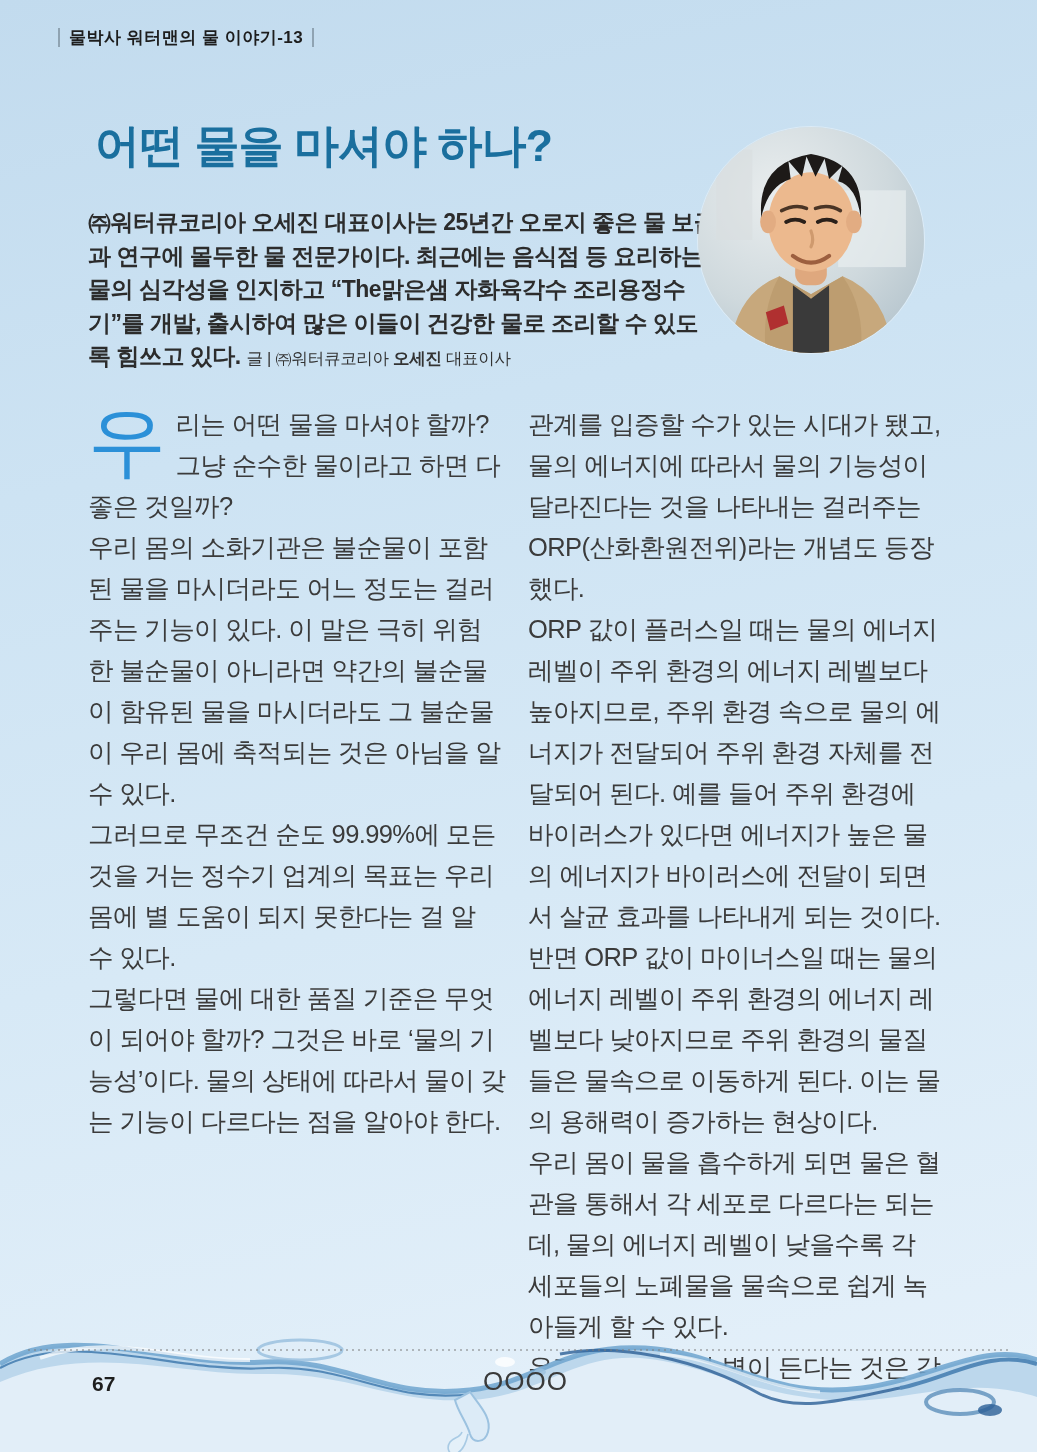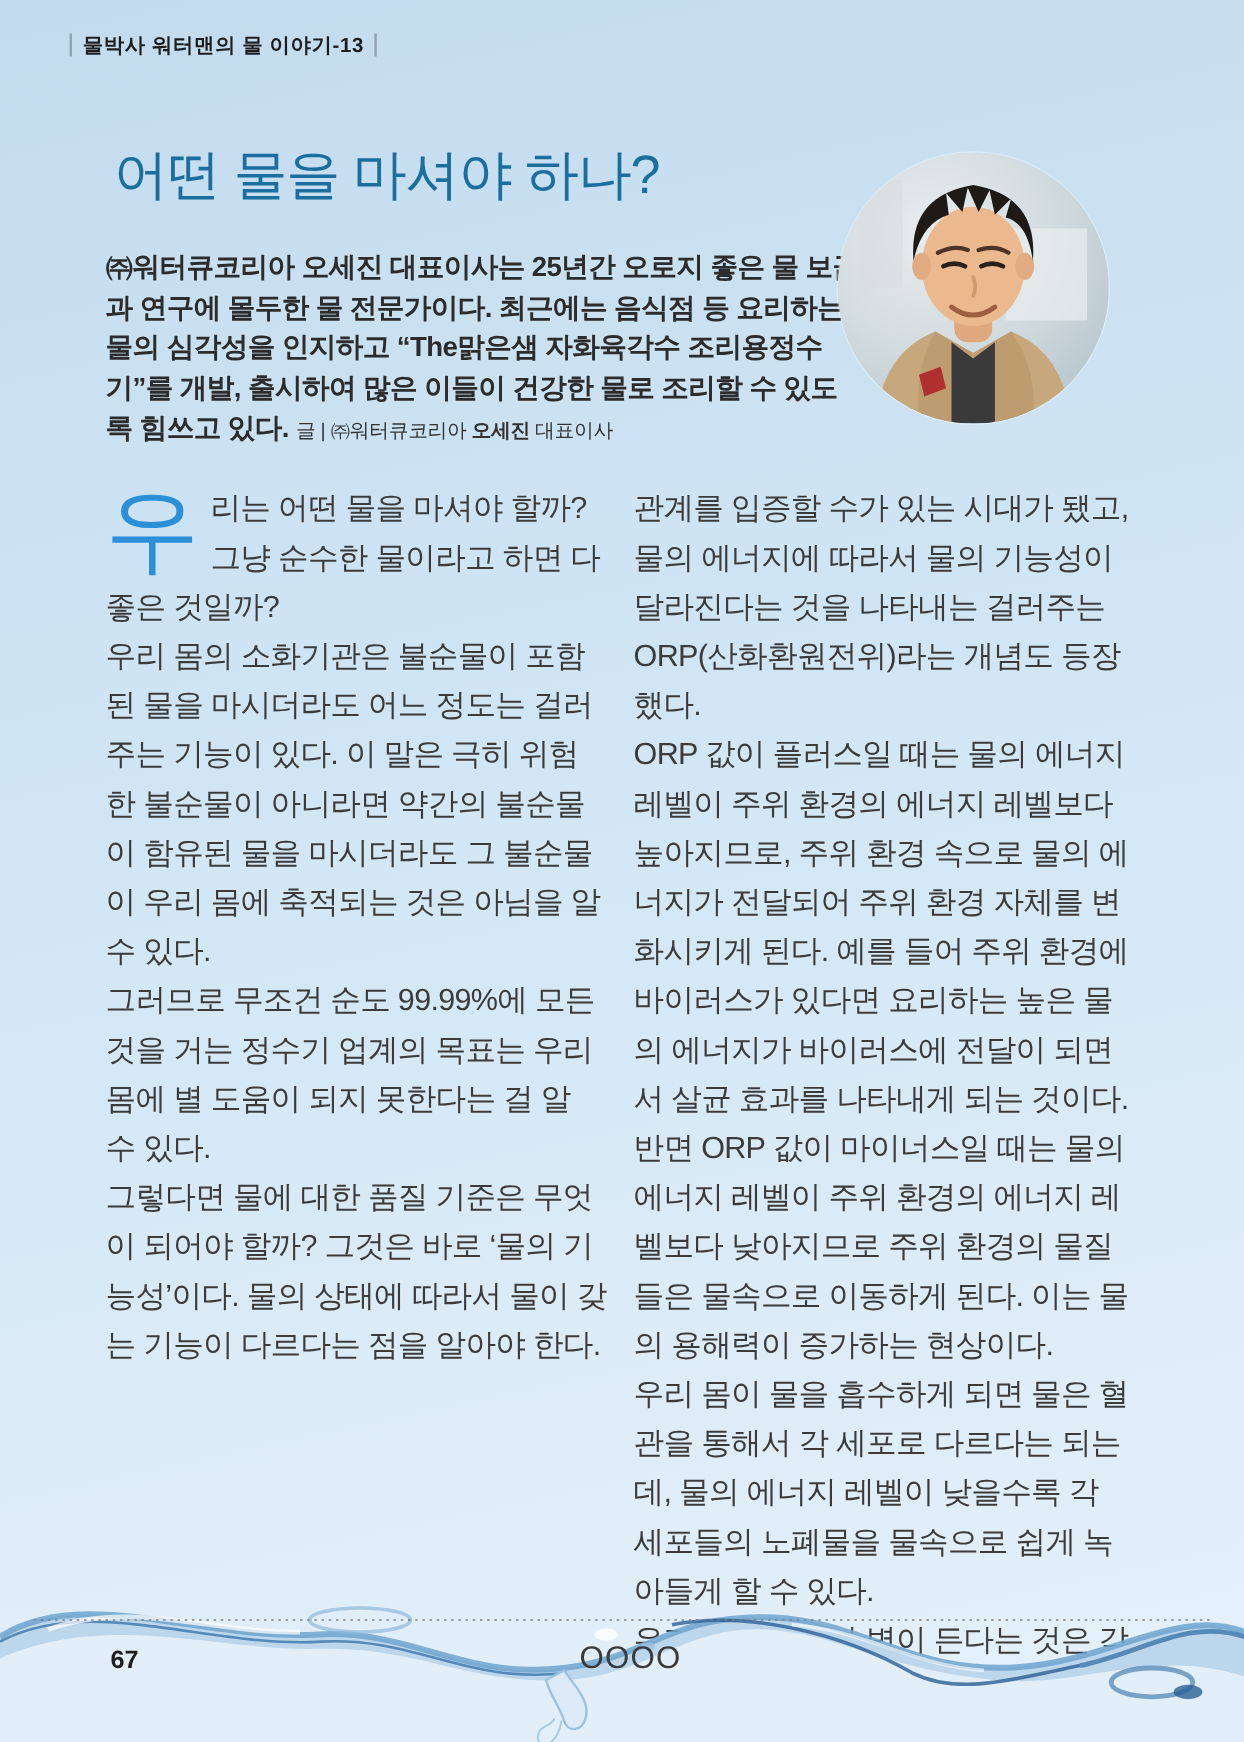--- a/index.html
+++ b/index.html
@@ -22,21 +22,21 @@
   
   .kicker{
     position:absolute;left:58px;top:26px;
     display:flex;align-items:center;gap:9px;
     font-size:17px;font-weight:700;color:#1d1d1d;letter-spacing:0.5px;
   }
   .kicker-bar{width:2px;height:19px;background:#8fa3b2;}
   
   .title{
     position:absolute;left:95px;top:116px;
-    font-size:45px;font-weight:400;color:var(--accent);
+    font-size:45px;font-weight:700;color:var(--accent);
     letter-spacing:-1px;
   }
   
   .intro{
     position:absolute;left:88px;top:206px;width:632px;
     font-size:23px;line-height:33.5px;font-weight:600;color:#2c2c2c;
     letter-spacing:-0.5px;
   }
   .byline{font-size:16.5px;font-weight:500;color:#333;letter-spacing:-0.3px;}
   .byline b{font-weight:800;}
@@ -138,21 +138,21 @@
   <div class="columns">
     <div class="col">
       <p><span class="dropcap">우</span><span>리는 어떤 물을 마셔야 할까? 그냥 순수한 물이라고 하면 다 좋은 것일까?</span></p>
       <p>우리 몸의 소화기관은 불순물이 포함된 물을 마시더라도 어느 정도는 걸러주는 기능이 있다. 이 말은 극히 위험한 불순물이 아니라면 약간의 불순물이 함유된 물을 마시더라도 그 불순물이 우리 몸에 축적되는 것은 아님을 알 수 있다.</p>
       <p>그러므로 무조건 순도 99.99%에 모든 것을 거는 정수기 업계의 목표는 우리 몸에 별 도움이 되지 못한다는 걸 알 수 있다.</p>
       <p>그렇다면 물에 대한 품질 기준은 무엇이 되어야 할까? 그것은 바로 ‘물의 기능성’이다. 물의 상태에 따라서 물이 갖는 기능이 다르다는 점을 알아야 한다.</p>
 
     </div>
     <div class="col">
       <p>관계를 입증할 수가 있는 시대가 됐고, 물의 에너지에 따라서 물의 기능성이 달라진다는 것을 나타내는 걸러주는 ORP(산화환원전위)라는 개념도 등장했다.</p>
-      <p>ORP 값이 플러스일 때는 물의 에너지 레벨이 주위 환경의 에너지 레벨보다 높아지므로, 주위 환경 속으로 물의 에너지가 전달되어 주위 환경 자체를 변화시키게 된다. 예를 들어 주위 환경에 바이러스가 있다면 요리하는 높은 물의 에너지가 바이러스에 전달이 되면서 살균 효과를 나타내게 되는 것이다.</p>
+      <p>ORP 값이 플러스일 때는 물의 에너지 레벨이 주위 환경의 에너지 레벨보다 높아지므로, 주위 환경 속으로 물의 에너지가 전달되어 주위 환경 자체를 전달되어 된다. 예를 들어 주위 환경에 바이러스가 있다면 에너지가 높은 물의 에너지가 바이러스에 전달이 되면서 살균 효과를 나타내게 되는 것이다.</p>
       <p>반면 ORP 값이 마이너스일 때는 물의 에너지 레벨이 주위 환경의 에너지 레벨보다 낮아지므로 주위 환경의 물질들은 물속으로 이동하게 된다. 이는 물의 용해력이 증가하는 현상이다.</p>
       <p>우리 몸이 물을 흡수하게 되면 물은 혈관을 통해서 각 세포로 다르다는 되는데, 물의 에너지 레벨이 낮을수록 각 세포들의 노폐물을 물속으로 쉽게 녹아들게 할 수 있다.</p>
       <p>우리 몸의 세포가 병이 든다는 것은 각 세포 속의 노폐물들의 에너지 레벨이 계속 높아지는 것을 의미한다.</p>
 
     </div>
   </div>
 
   <div class="wave">
     <svg viewBox="0 0 1037 150" preserveAspectRatio="none">
 

